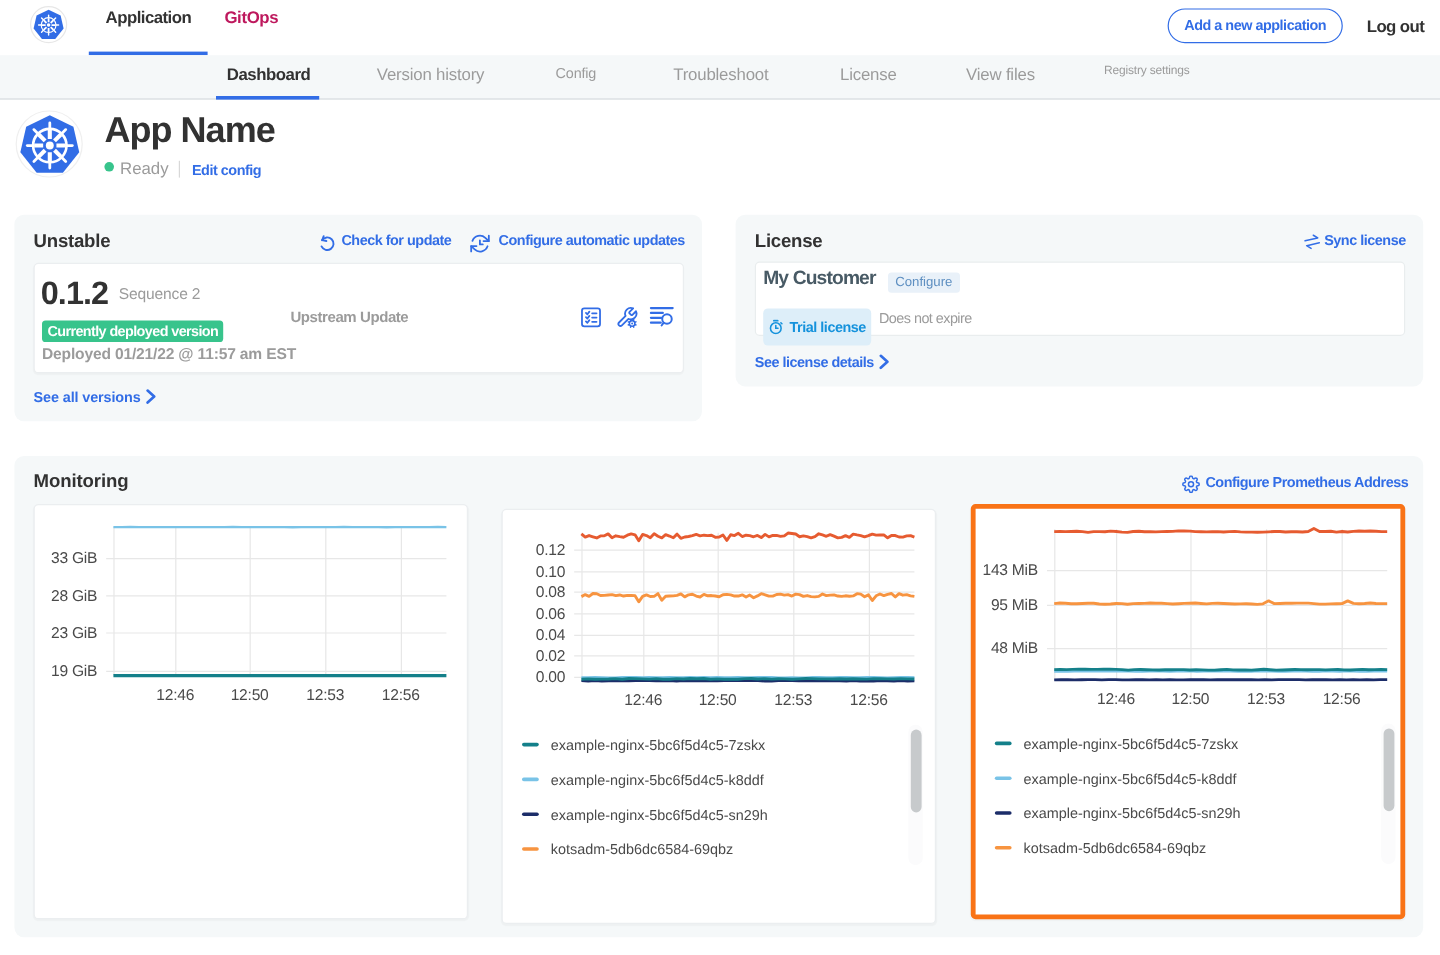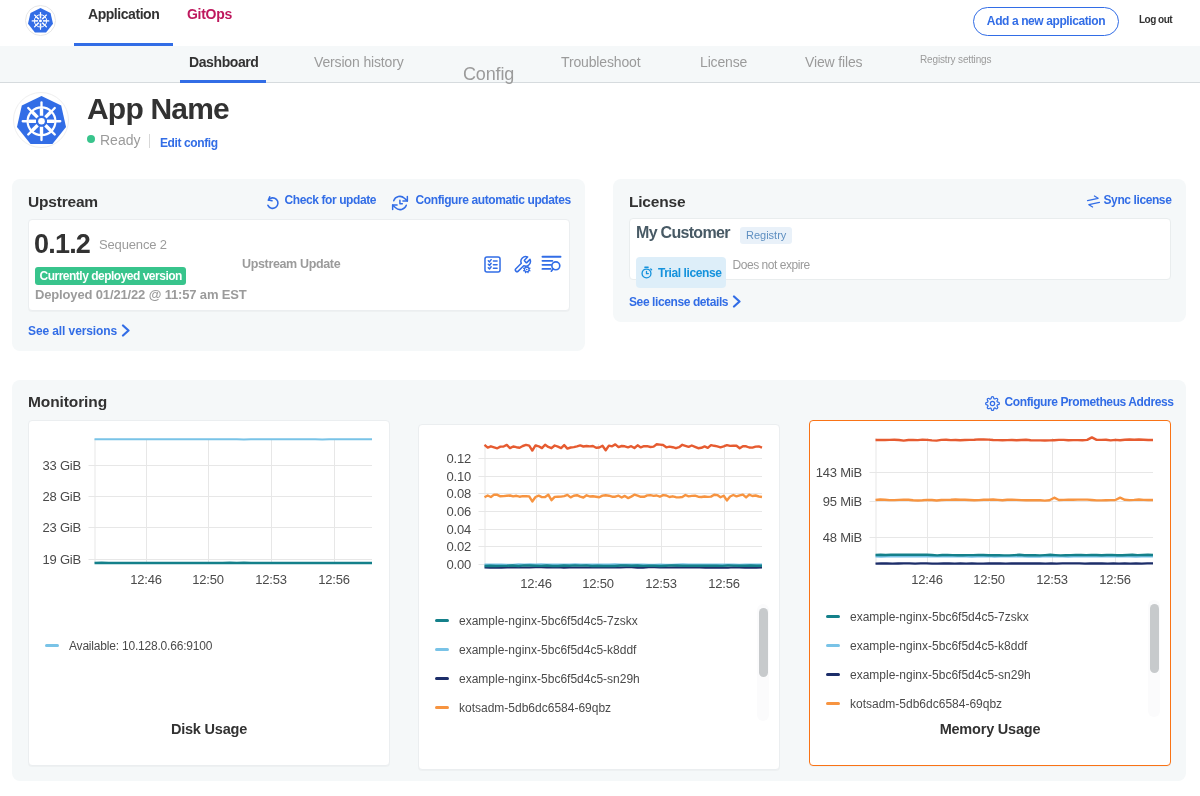--- a/index.html
+++ b/index.html
@@ -29,26 +29,26 @@
         <line x1="6.52" y1="12.35" x2="4.61" y2="12.35"></line>
         <line x1="8.12" y1="8.47" x2="6.77" y2="7.12"></line>
       </g>
       <circle cx="12" cy="12.35" r="1.30" fill="#fff"></circle>
     </svg>
   </div>
 <div class="abs" style="left:88px;top:7px;font-size:14px;font-weight:bold;letter-spacing:-0.45px;color:#323232">Application</div>
 <div class="abs" style="left:187px;top:7px;font-size:14px;font-weight:bold;letter-spacing:-0.3px;color:#be185d">GitOps</div>
 <div class="abs" style="left:74px;top:43px;width:99px;height:3px;background:#326de6"></div>
 <div class="abs" style="left:973px;top:7px;width:146px;height:29px;border:1px solid #326de6;border-radius:15px;color:#326de6;font-size:12px;font-weight:bold;letter-spacing:-0.4px;text-align:center;line-height:27px">Add a new application</div>
-<div class="abs" style="left:1139px;top:15px;font-size:10px;font-weight:bold;letter-spacing:-0.5px;color:#323232">Log out</div>
+<div class="abs" style="left:1139px;top:15px;font-size:14px;font-weight:bold;letter-spacing:-0.5px;color:#323232">Log out</div>
 
 <div class="abs" style="left:0;top:46px;width:1200px;height:37px;background:#f5f8f9;border-bottom:1px solid #d6dbde"></div>
 <div class="abs" style="left:189px;top:55px;font-size:14px;font-weight:bold;letter-spacing:-0.4px;color:#323232">Dashboard</div>
 <div class="abs" style="left:314px;top:55px;font-size:14px;letter-spacing:-0.15px;color:#9b9b9b">Version history</div>
-<div class="abs" style="left:463px;top:65px;font-size:18px;letter-spacing:-0.15px;color:#9b9b9b">Config</div>
+<div class="abs" style="left:463px;top:55px;font-size:12px;letter-spacing:-0.15px;color:#9b9b9b">Config</div>
 <div class="abs" style="left:561px;top:55px;font-size:14px;letter-spacing:-0.15px;color:#9b9b9b">Troubleshoot</div>
 <div class="abs" style="left:700px;top:55px;font-size:14px;letter-spacing:-0.15px;color:#9b9b9b">License</div>
 <div class="abs" style="left:805px;top:55px;font-size:14px;letter-spacing:-0.15px;color:#9b9b9b">View files</div>
 <div class="abs" style="left:920px;top:55px;font-size:10px;letter-spacing:-0.15px;color:#9b9b9b">Registry settings</div>
 <div class="abs" style="left:180px;top:80px;width:86px;height:3px;background:#326de6"></div>
 
 <div class="abs" style="left:13px;top:92px;width:56px;height:56px;border-radius:50%;border:1px solid #efefef;display:flex;align-items:center;justify-content:center">
     <svg width="53" height="53" viewBox="0 0 24 24">
       <polygon points="12.00,0.95 20.91,5.24 23.11,14.89 16.95,22.62 7.05,22.62 0.89,14.89 3.09,5.24" fill="#326de6"></polygon>
       <circle cx="12" cy="12.35" r="6.30" stroke="#fff" stroke-width="1.00" fill="none"></circle>
@@ -75,21 +75,21 @@
       <circle cx="12" cy="12.35" r="1.50" fill="#fff"></circle>
     </svg>
   </div>
 <div class="abs" style="left:87px;top:94px;font-size:30px;font-weight:bold;letter-spacing:-0.8px;color:#323232">App Name</div>
 <div class="abs" style="left:87px;top:135px;width:8px;height:8px;border-radius:50%;background:#38c48c"></div>
 <div class="abs" style="left:100px;top:133px;font-size:14px;color:#9b9b9b">Ready</div>
 <div class="abs" style="left:149px;top:134px;width:1px;height:14px;background:#d8d8d8"></div>
 <div class="abs" style="left:160px;top:134px;"><span class="lk">Edit config</span></div>
 
 <div class="abs" style="left:12px;top:179px;width:573px;height:172px;background:#f5f8f9;border-radius:8px"></div>
-<div class="abs" style="left:28px;top:194.2px;font-size:15.5px;font-weight:bold;letter-spacing:-0.2px;color:#323232">Upstream</div>
+<div class="abs" style="left:28px;top:194.2px;font-size:15.5px;font-weight:bold;letter-spacing:-0.2px;color:#323232">Unstable</div>
 <div class="abs" style="left:265px;top:195px"><svg width="15" height="15" viewBox="0 0 24 24" fill="none" stroke="#326de6" stroke-width="2.5" stroke-linecap="round" stroke-linejoin="round">
       <path d="M4.7 16.5 A8.4 8.4 0 1 0 5.4 8.2"></path>
       <path d="M7.6 2.8 L5.6 8.0 L11.2 9.3"></path>
     </svg></div>
 <div class="abs lk" style="left:284.5px;top:194.4px">Check for update</div>
 <div class="abs" style="left:390.5px;top:194px"><svg width="18" height="18" viewBox="0 0 24 24" fill="none" stroke="#326de6" stroke-width="2" stroke-linecap="round" stroke-linejoin="round">
       <path d="M3.6 9.0 A8.8 8.8 0 0 1 17.9 5.6 L21.8 9.2"></path>
       <path d="M21.8 3.3 V9.2 H15.9"></path>
       <path d="M20.4 15.0 A8.8 8.8 0 0 1 6.1 18.4 L2.2 14.8"></path>
       <path d="M2.2 20.7 V14.8 H8.1"></path>
@@ -145,21 +145,21 @@
 <div class="abs" style="left:629px;top:194.2px;font-size:15.5px;font-weight:bold;letter-spacing:-0.2px;color:#323232">License</div>
 <div class="abs" style="left:1086px;top:194px"><svg width="15" height="15" viewBox="0 0 24 24" fill="none" stroke="#326de6" stroke-width="2" stroke-linecap="round" stroke-linejoin="round">
       <g transform="rotate(-13 12 12)">
         <path d="M3 8.6 H20.2 M15.4 3.8 L20.4 8.6"></path>
         <path d="M21 15.4 H3.8 M8.6 20.2 L3.6 15.4"></path>
       </g>
     </svg></div>
 <div class="abs lk" style="left:1103.5px;top:194.4px">Sync license</div>
 <div class="abs" style="left:629px;top:218px;width:542px;height:62px;background:#fff;border:1px solid #e9edee;border-radius:4px"></div>
 <div class="abs" style="left:636px;top:224.5px;font-size:16px;font-weight:bold;letter-spacing:-0.7px;color:#485a65">My Customer</div>
-<div class="abs" style="left:740px;top:227px;height:16.5px;background:#e9f1f9;border-radius:3px;color:#5e8fc1;font-size:11px;line-height:16.5px;padding:0 6px;letter-spacing:0">Registry</div>
+<div class="abs" style="left:740px;top:227px;height:16.5px;background:#e9f1f9;border-radius:3px;color:#5e8fc1;font-size:11px;line-height:16.5px;padding:0 6px;letter-spacing:0">Configure</div>
 <div class="abs" style="left:636px;top:257px;height:31px;background:#ddeef9;border-radius:4px;padding:0 4px 0 4px;display:flex;align-items:center">
     <svg width="13" height="13" viewBox="0 0 24 24" fill="none" stroke="#1592dc" stroke-width="2.4" stroke-linecap="round">
       <circle cx="12" cy="13.8" r="8.2"></circle>
       <path d="M12 9.8 V14 H15.4"></path>
       <path d="M9 2.2 h6" stroke-width="2.6"></path>
       <path d="M19.8 5.4 l1.6 1.6"></path>
     </svg>
     <span style="margin-left:5px;font-size:12px;font-weight:bold;letter-spacing:-0.4px;color:#1592dc">Trial license</span>
   </div>
 <div class="abs" style="left:732.5px;top:259.3px;font-size:12px;font-weight:normal;letter-spacing:-0.45px;color:#9b9b9b">Does not expire</div>
@@ -194,25 +194,20 @@
         <text x="52" y="79.5" text-anchor="end" font-size="13" letter-spacing="-0.2" fill="#4a4a4a">28 GiB</text>
         <text x="52" y="110.5" text-anchor="end" font-size="13" letter-spacing="-0.2" fill="#4a4a4a">23 GiB</text>
         <text x="52" y="142.5" text-anchor="end" font-size="13" letter-spacing="-0.2" fill="#4a4a4a">19 GiB</text>
         <text x="117" y="582.5" transform="translate(0,-420)" text-anchor="middle" font-size="13" letter-spacing="-0.2" fill="#4a4a4a">12:46</text>
         <text x="179" y="582.5" transform="translate(0,-420)" text-anchor="middle" font-size="13" letter-spacing="-0.2" fill="#4a4a4a">12:50</text>
         <text x="242" y="582.5" transform="translate(0,-420)" text-anchor="middle" font-size="13" letter-spacing="-0.2" fill="#4a4a4a">12:53</text>
         <text x="305" y="582.5" transform="translate(0,-420)" text-anchor="middle" font-size="13" letter-spacing="-0.2" fill="#4a4a4a">12:56</text>
         <polyline fill="none" stroke="#79c3e7" stroke-width="2" stroke-linejoin="round" points="65.5,18.3 72.6,18.3 79.7,18.2 86.8,18.3 94.0,18.3 101.1,18.3 108.2,18.3 115.3,18.3 122.4,18.3 129.5,18.3 136.7,18.3 143.8,18.3 150.9,18.3 158.0,18.3 165.1,18.2 172.2,18.3 179.3,18.3 186.5,18.3 193.6,18.3 200.7,18.3 207.8,18.3 214.9,18.4 222.0,18.3 229.2,18.3 236.3,18.3 243.4,18.3 250.5,18.3 257.6,18.2 264.7,18.3 271.8,18.3 279.0,18.3 286.1,18.3 293.2,18.4 300.3,18.3 307.4,18.3 314.5,18.3 321.7,18.3 328.8,18.3 335.9,18.2 343.0,18.3"></polyline>
         <polyline fill="none" stroke="#14808a" stroke-width="2.6" stroke-linejoin="round" points="65.5,142.0 72.6,141.9 79.7,142.0 86.8,142.0 94.0,142.0 101.1,142.0 108.2,142.0 115.3,142.0 122.4,142.0 129.5,142.0 136.7,142.0 143.8,142.0 150.9,142.0 158.0,142.0 165.1,142.0 172.2,142.0 179.3,142.0 186.5,142.0 193.6,142.0 200.7,141.9 207.8,142.0 214.9,141.9 222.0,142.0 229.2,142.0 236.3,142.0 243.4,142.0 250.5,142.0 257.6,142.0 264.7,142.0 271.8,142.0 279.0,142.0 286.1,142.0 293.2,142.0 300.3,142.0 307.4,142.0 314.5,142.0 321.7,142.0 328.8,142.0 335.9,142.0 343.0,142.0"></polyline>
       </svg>
-      <div style="position:absolute;top:210px;left:0;height:29px;display:flex;align-items:center;white-space:nowrap">
-        <span style="display:inline-block;width:14px;height:3px;border-radius:2px;background:#79c3e7;margin-left:16px"></span>
-        <span style="margin-left:10px;font-size:12px;letter-spacing:-0.2px;color:#4a4a4a">Available: 10.128.0.66:9100</span>
-      </div>
-      <div style="position:absolute;top:300.5px;left:0;width:360px;text-align:center;font-size:14.5px;font-weight:bold;letter-spacing:-0.2px;color:#323232">Disk Usage</div>
     </div>
 <div style="position:absolute;left:406px;top:44px;width:362px;height:346px;background:#fff;border:1px solid #ebeef0;border-radius:4px;box-shadow:0 1px 1px rgba(0,0,0,.03)">
       <svg width="362" height="175" style="position:absolute;top:0;left:0">
         <line x1="66.0" y1="19" x2="66.0" y2="142" stroke="#e7e7e7" stroke-width="1"></line>
         <line x1="117.5" y1="19" x2="117.5" y2="142" stroke="#e7e7e7" stroke-width="1"></line>
         <line x1="179.5" y1="19" x2="179.5" y2="142" stroke="#e7e7e7" stroke-width="1"></line>
         <line x1="242.5" y1="19" x2="242.5" y2="142" stroke="#e7e7e7" stroke-width="1"></line>
         <line x1="305.5" y1="19" x2="305.5" y2="142" stroke="#e7e7e7" stroke-width="1"></line>
         <line x1="59.5" y1="33.5" x2="343.0" y2="33.5" stroke="#e7e7e7" stroke-width="1"></line>
         <line x1="59.5" y1="51.5" x2="343.0" y2="51.5" stroke="#e7e7e7" stroke-width="1"></line>
@@ -251,21 +246,21 @@
         <span style="margin-left:10px;font-size:12px;letter-spacing:0px;color:#4a4a4a">example-nginx-5bc6f5d4c5-sn29h</span>
       </div>
       <div style="position:absolute;top:268px;left:0;height:29px;display:flex;align-items:center;white-space:nowrap">
         <span style="display:inline-block;width:14px;height:3px;border-radius:2px;background:#f79440;margin-left:16px"></span>
         <span style="margin-left:10px;font-size:12px;letter-spacing:0px;color:#4a4a4a">kotsadm-5db6dc6584-69qbz</span>
       </div>
       <div style="position:absolute;left:338px;top:179px;width:12px;height:117px;background:#fbfbfc;border-radius:6px">
         <div style="position:absolute;top:4px;left:1.5px;width:9px;height:69px;background:#c7cacc;border-radius:5px"></div>
       </div>
     </div>
-<div style="position:absolute;left:797px;top:40px;width:362px;height:346px;background:#fff;border:1px solid #f97316;border-radius:4px;box-shadow:0 1px 1px rgba(0,0,0,.03)">
+<div style="position:absolute;left:797px;top:40px;width:362px;height:346px;background:#fff;border:4px solid #f97316;border-radius:4px;box-shadow:0 1px 1px rgba(0,0,0,.03)">
       <svg width="362" height="175" style="position:absolute;top:0;left:0">
         <line x1="66.0" y1="17" x2="66.0" y2="143" stroke="#e7e7e7" stroke-width="1"></line>
         <line x1="117.5" y1="17" x2="117.5" y2="143" stroke="#e7e7e7" stroke-width="1"></line>
         <line x1="179.5" y1="17" x2="179.5" y2="143" stroke="#e7e7e7" stroke-width="1"></line>
         <line x1="242.5" y1="17" x2="242.5" y2="143" stroke="#e7e7e7" stroke-width="1"></line>
         <line x1="305.5" y1="17" x2="305.5" y2="143" stroke="#e7e7e7" stroke-width="1"></line>
         <line x1="59.5" y1="51.5" x2="343.0" y2="51.5" stroke="#e7e7e7" stroke-width="1"></line>
         <line x1="59.5" y1="80.5" x2="343.0" y2="80.5" stroke="#e7e7e7" stroke-width="1"></line>
         <line x1="59.5" y1="116.5" x2="343.0" y2="116.5" stroke="#e7e7e7" stroke-width="1"></line>
         <text x="52" y="55.5" text-anchor="end" font-size="13" letter-spacing="-0.2" fill="#4a4a4a">143 MiB</text>
@@ -293,14 +288,13 @@
         <span style="display:inline-block;width:14px;height:3px;border-radius:2px;background:#1c2d69;margin-left:16px"></span>
         <span style="margin-left:10px;font-size:12px;letter-spacing:0px;color:#4a4a4a">example-nginx-5bc6f5d4c5-sn29h</span>
       </div>
       <div style="position:absolute;top:268px;left:0;height:29px;display:flex;align-items:center;white-space:nowrap">
         <span style="display:inline-block;width:14px;height:3px;border-radius:2px;background:#f79440;margin-left:16px"></span>
         <span style="margin-left:10px;font-size:12px;letter-spacing:0px;color:#4a4a4a">kotsadm-5db6dc6584-69qbz</span>
       </div>
       <div style="position:absolute;left:338px;top:179px;width:12px;height:117px;background:#fbfbfc;border-radius:6px">
         <div style="position:absolute;top:4px;left:1.5px;width:9px;height:69px;background:#c7cacc;border-radius:5px"></div>
       </div>
-      <div style="position:absolute;top:300.5px;left:0;width:360px;text-align:center;font-size:14.5px;font-weight:bold;letter-spacing:-0.2px;color:#323232">Memory Usage</div>
     </div>
 </div>
 </body></html>

